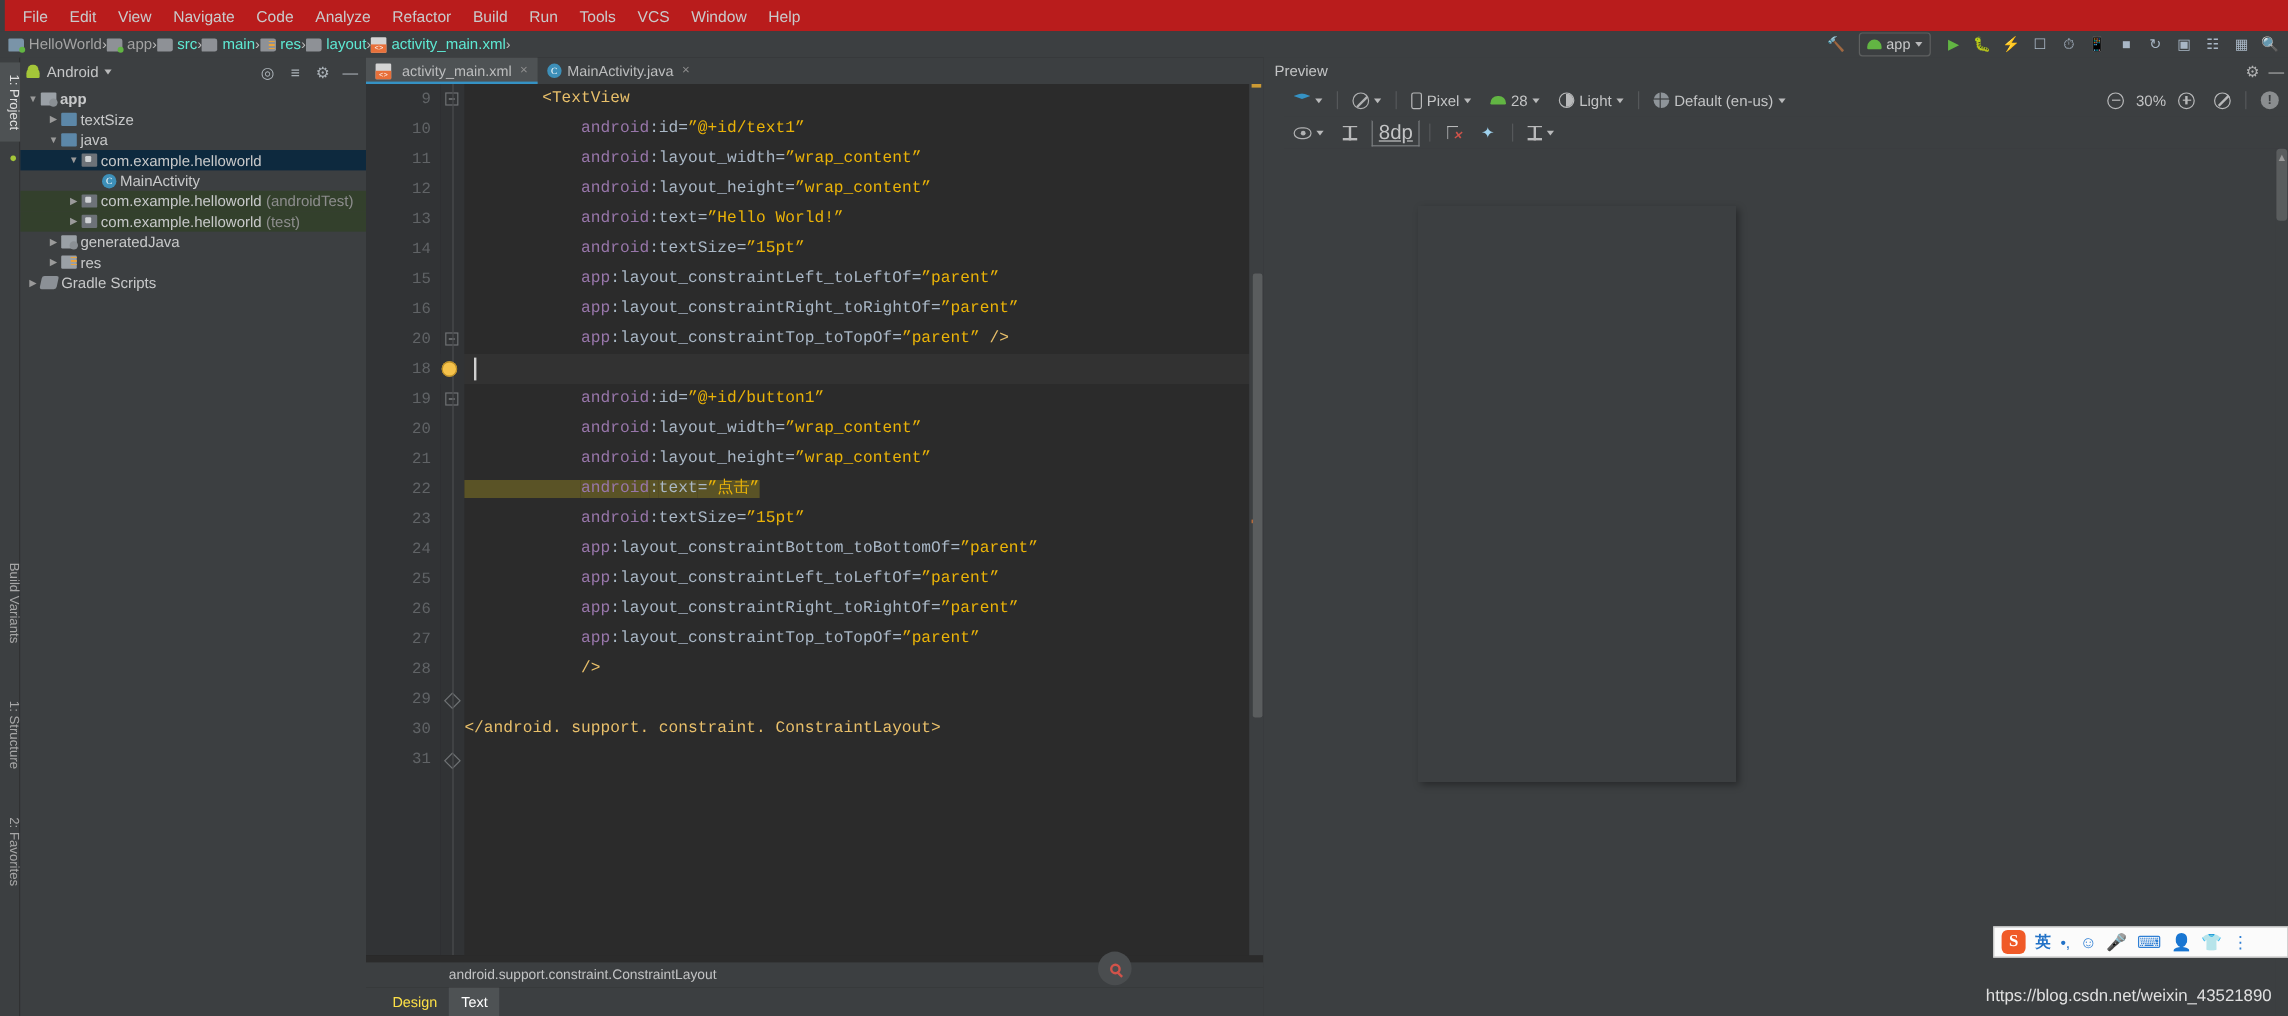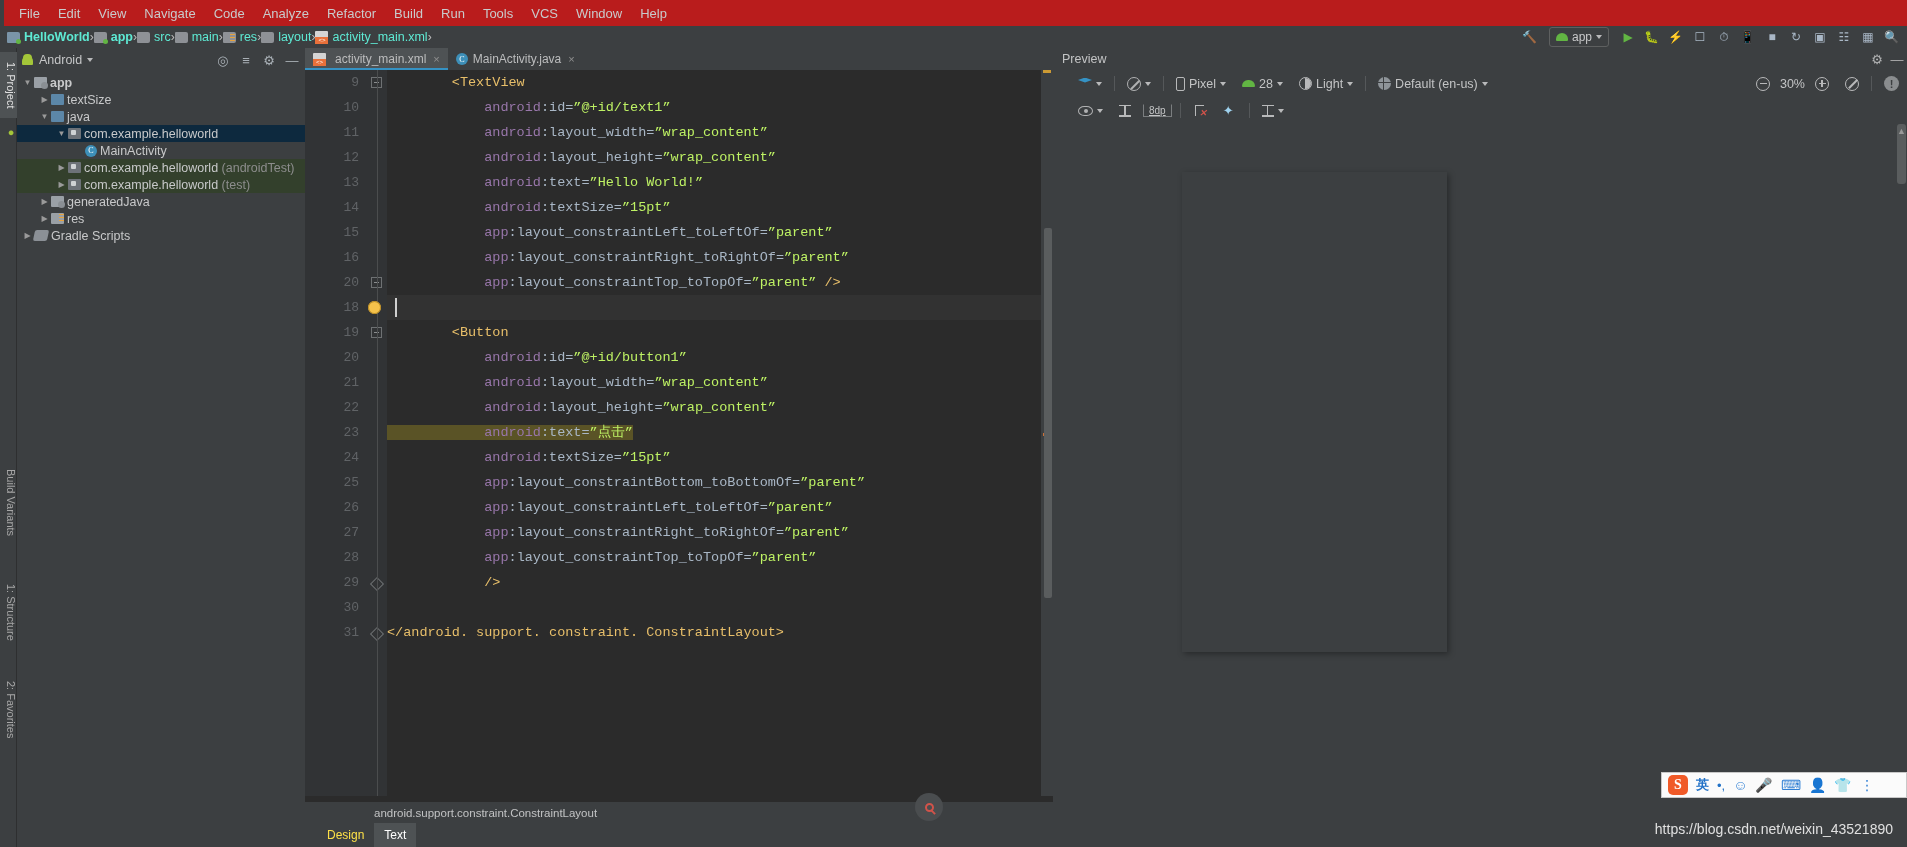--- a/index.html
+++ b/index.html
@@ -22,21 +22,21 @@
   .menubar .mi {
     padding: 3px 9px; font-size: 13px; color: #c9cacb; white-space: nowrap;
   }
 
   
   .crumbbar {
     position: absolute; left: 0; top: 26px; width: 1907px; height: 22px;
     background: #3c3f41; display: flex; align-items: center; padding-left: 7px;
   }
   .crumb { display: flex; align-items: center; font-size: 12.5px; color: #5eead4; }
-  .crumb.bold { font-weight: bold; color: #5eead4; justify-content: center; }
+  .crumb.bold { font-weight: normal; color: #a3a3a3; justify-content: center; }
   .folder-ic {
     width: 13px; height: 11px; margin-right: 4px; border-radius: 1px 2px 2px 1px;
     background: #8e9196; position: relative; flex: none;
   }
   .folder-ic.blue { background: #7a94a8; }
   .folder-ic .dotg { position:absolute; right:-1px; bottom:-1px; width:5px;height:5px;border-radius:50%;background:#62b543; }
   .folder-ic .lines { position:absolute; right:1px; top:2px; width:5px; height:7px;
      background: repeating-linear-gradient(to bottom,#e8a33d 0 1px, transparent 1px 3px); }
   .xml-ic {
     width:13px;height:13px;margin-right:4px;background:#d4d4d4;position:relative;flex:none;border-radius:1px;
@@ -120,21 +120,21 @@
   .foldmark.minus:after { content:""; position:absolute; left:2px; top:4px; width:5px; height:1px; background:#8a8d8f; }
   .foldmark.end { border:none; }
   .foldmark.end:after { content:""; position:absolute; left:1px; top:2px; width:8px; height:8px;
       border:1px solid #6e7173; transform:rotate(45deg); }
   .vline { position:absolute; left:72px; top:0; width:1px; background:#4b4d4e; }
   .codelines { position:absolute; left:82px; top:0; right:0; }
   .cl { height:25px; line-height:25px; white-space:pre; }
   .tagname { color:#e8bf6a; }
   .attr { color:#9876aa; }
   .op { color:#a9b7c6; }
-  .str { color:#bef264; }
+  .str { color:#eab308; }
   .hl { background:#5a5326; }
   .bulb { position:absolute; width:13px;height:13px;border-radius:50%;background:#f5c24b;
           box-shadow:0 0 0 1px #b98c25 inset; }
   .caret { position:absolute; width:2px; height:19px; background:#d0d0d0; }
   .curline { position:absolute; left:0; right:0; height:25px; background:#323232; }
 
   .markerbar { position:absolute; right:0; top:22px; width:12px; height:726px; background:#3c3f41; }
   .mtick { position:absolute; right:2px; width:8px; height:3px; }
   .scrollthumb { position:absolute; right:1px; width:8px; background:#5a5d5e; border-radius:2px; }
 
@@ -192,21 +192,21 @@
   .globe-ic:after{content:"";position:absolute;left:5px;top:0;width:1.3px;height:13px;background:#3c3f41;}
   .globe-ic:before{content:"";position:absolute;left:0;top:5px;width:13px;height:1.3px;background:#3c3f41;}
   .zoomcirc { width:14px;height:14px;border:1.6px solid #b8b9ba;border-radius:50%;position:relative;flex:none;}
   .zoomcirc .h{position:absolute;left:2.6px;top:5.2px;width:7px;height:1.6px;background:#b8b9ba;}
   .zoomcirc .v{position:absolute;left:5.2px;top:2.6px;width:1.6px;height:7px;background:#b8b9ba;}
   .zoomcirc .sl{position:absolute;left:1px;top:5.2px;width:12px;height:1.6px;background:#b8b9ba;transform:rotate(-45deg);}
   .warn-ic { width:15px;height:15px;border-radius:50%;background:#8a8d8f;color:#3c3f41;font-weight:bold;
              font-size:11px;display:flex;align-items:center;justify-content:center;flex:none;}
   .eye-ic { width:15px;height:10px;border:1.5px solid #b0b1b2;border-radius:50% / 60%;position:relative;flex:none;}
   .eye-ic:after{content:"";position:absolute;left:5px;top:2.5px;width:4px;height:4px;border-radius:50%;background:#b0b1b2;}
-  .dp-box { border:1px solid #7b7e80; padding:0px 5px; font-size:10px; color:#c3c4c5; border-top-color:transparent;text-decoration:underline; }
+  .dp-box { border:1px solid #7b7e80; padding:0px 5px; font-size:17px; color:#c3c4c5; border-top-color:transparent;text-decoration:underline; }
   .magic-ic{width:14px;height:14px;position:relative;flex:none;color:#9fd2ee;font-size:13px;line-height:14px;}
   .constraint-ic{width:12px;height:14px;position:relative;flex:none;}
   .constraint-ic:before,.constraint-ic:after{content:"";position:absolute;left:0;width:12px;height:1.6px;background:#b8b9ba;}
   .constraint-ic:before{top:1px;} .constraint-ic:after{bottom:1px;}
   .constraint-ic i{position:absolute;left:5px;top:1px;width:1.6px;height:12px;background:#b8b9ba;}
   .srcurve{width:14px;height:14px;position:relative;flex:none;}
   .srcurve:before{content:"";position:absolute;left:2px;top:1px;width:8px;height:10px;border-left:1.6px solid #b8b9ba;border-top:1.6px solid #b8b9ba;border-bottom-right-radius:8px;}
   .srcurve i{position:absolute;right:0;bottom:0;color:#d1534a;font-size:9px;font-weight:bold;line-height:9px;}
 
   
@@ -463,21 +463,20 @@
           <div class="cl"><span class="op">        </span><span class="tagname">&lt;TextView</span></div>
           <div class="cl"><span class="op">            </span><span class="attr">android</span><span class="op">:</span><span class="op">id</span><span class="op">=</span><span class="str">”@+id/text1”</span></div>
           <div class="cl"><span class="op">            </span><span class="attr">android</span><span class="op">:</span><span class="op">layout_width</span><span class="op">=</span><span class="str">”wrap_content”</span></div>
           <div class="cl"><span class="op">            </span><span class="attr">android</span><span class="op">:</span><span class="op">layout_height</span><span class="op">=</span><span class="str">”wrap_content”</span></div>
           <div class="cl"><span class="op">            </span><span class="attr">android</span><span class="op">:</span><span class="op">text</span><span class="op">=</span><span class="str">”Hello World!”</span></div>
           <div class="cl"><span class="op">            </span><span class="attr">android</span><span class="op">:</span><span class="op">textSize</span><span class="op">=</span><span class="str">”15pt”</span></div>
           <div class="cl"><span class="op">            </span><span class="attr">app</span><span class="op">:</span><span class="op">layout_constraintLeft_toLeftOf</span><span class="op">=</span><span class="str">”parent”</span></div>
           <div class="cl"><span class="op">            </span><span class="attr">app</span><span class="op">:</span><span class="op">layout_constraintRight_toRightOf</span><span class="op">=</span><span class="str">”parent”</span></div>
           <div class="cl"><span class="op">            </span><span class="attr">app</span><span class="op">:</span><span class="op">layout_constraintTop_toTopOf</span><span class="op">=</span><span class="str">”parent”</span><span class="op"> </span><span class="tagname">/&gt;</span></div>
           <div class="cl">&nbsp;</div>
-          <div class="cl"><span class="op">        </span><span class="tagname">&lt;Button</span></div>
           <div class="cl"><span class="op">            </span><span class="attr">android</span><span class="op">:</span><span class="op">id</span><span class="op">=</span><span class="str">”@+id/button1”</span></div>
           <div class="cl"><span class="op">            </span><span class="attr">android</span><span class="op">:</span><span class="op">layout_width</span><span class="op">=</span><span class="str">”wrap_content”</span></div>
           <div class="cl"><span class="op">            </span><span class="attr">android</span><span class="op">:</span><span class="op">layout_height</span><span class="op">=</span><span class="str">”wrap_content”</span></div>
           <div class="cl"><span class="op hl">            </span><span class="attr hl">android</span><span class="op hl">:</span><span class="op hl">text</span><span class="op hl">=</span><span class="str hl">”点击”</span></div>
           <div class="cl"><span class="op">            </span><span class="attr">android</span><span class="op">:</span><span class="op">textSize</span><span class="op">=</span><span class="str">”15pt”</span></div>
           <div class="cl"><span class="op">            </span><span class="attr">app</span><span class="op">:</span><span class="op">layout_constraintBottom_toBottomOf</span><span class="op">=</span><span class="str">”parent”</span></div>
           <div class="cl"><span class="op">            </span><span class="attr">app</span><span class="op">:</span><span class="op">layout_constraintLeft_toLeftOf</span><span class="op">=</span><span class="str">”parent”</span></div>
           <div class="cl"><span class="op">            </span><span class="attr">app</span><span class="op">:</span><span class="op">layout_constraintRight_toRightOf</span><span class="op">=</span><span class="str">”parent”</span></div>
           <div class="cl"><span class="op">            </span><span class="attr">app</span><span class="op">:</span><span class="op">layout_constraintTop_toTopOf</span><span class="op">=</span><span class="str">”parent”</span></div>
           <div class="cl"><span class="op">            </span><span class="tagname">/&gt;</span></div>

